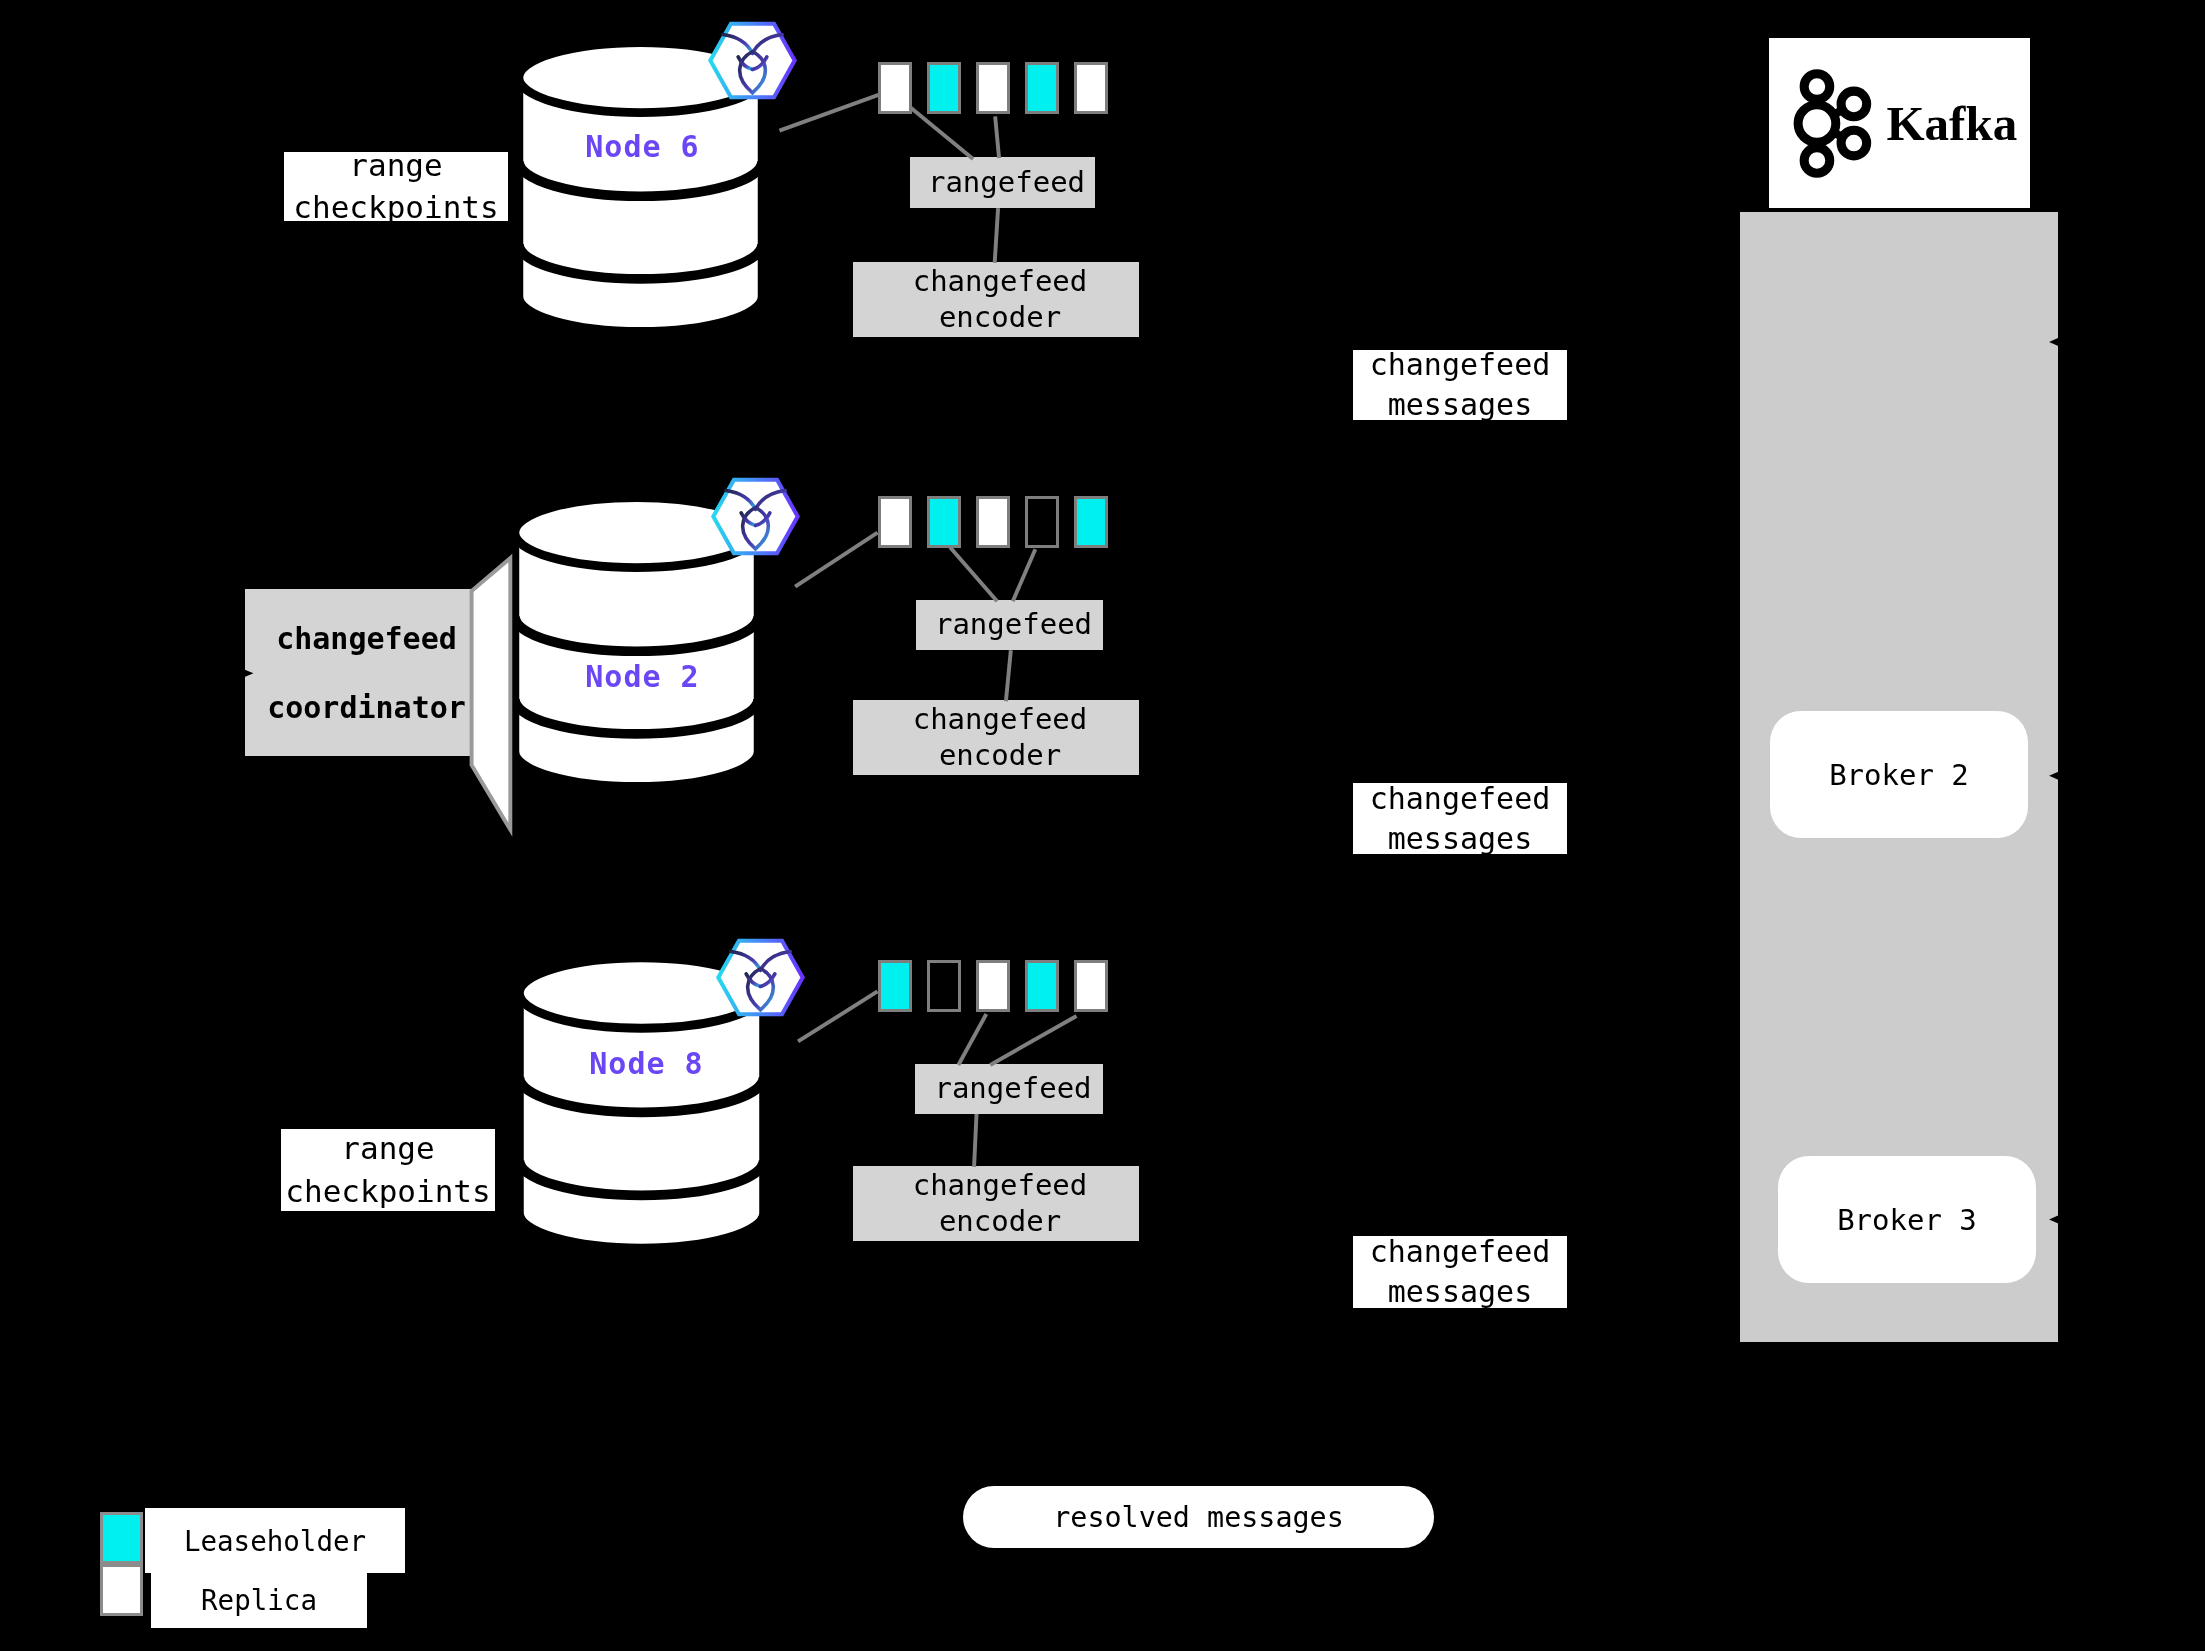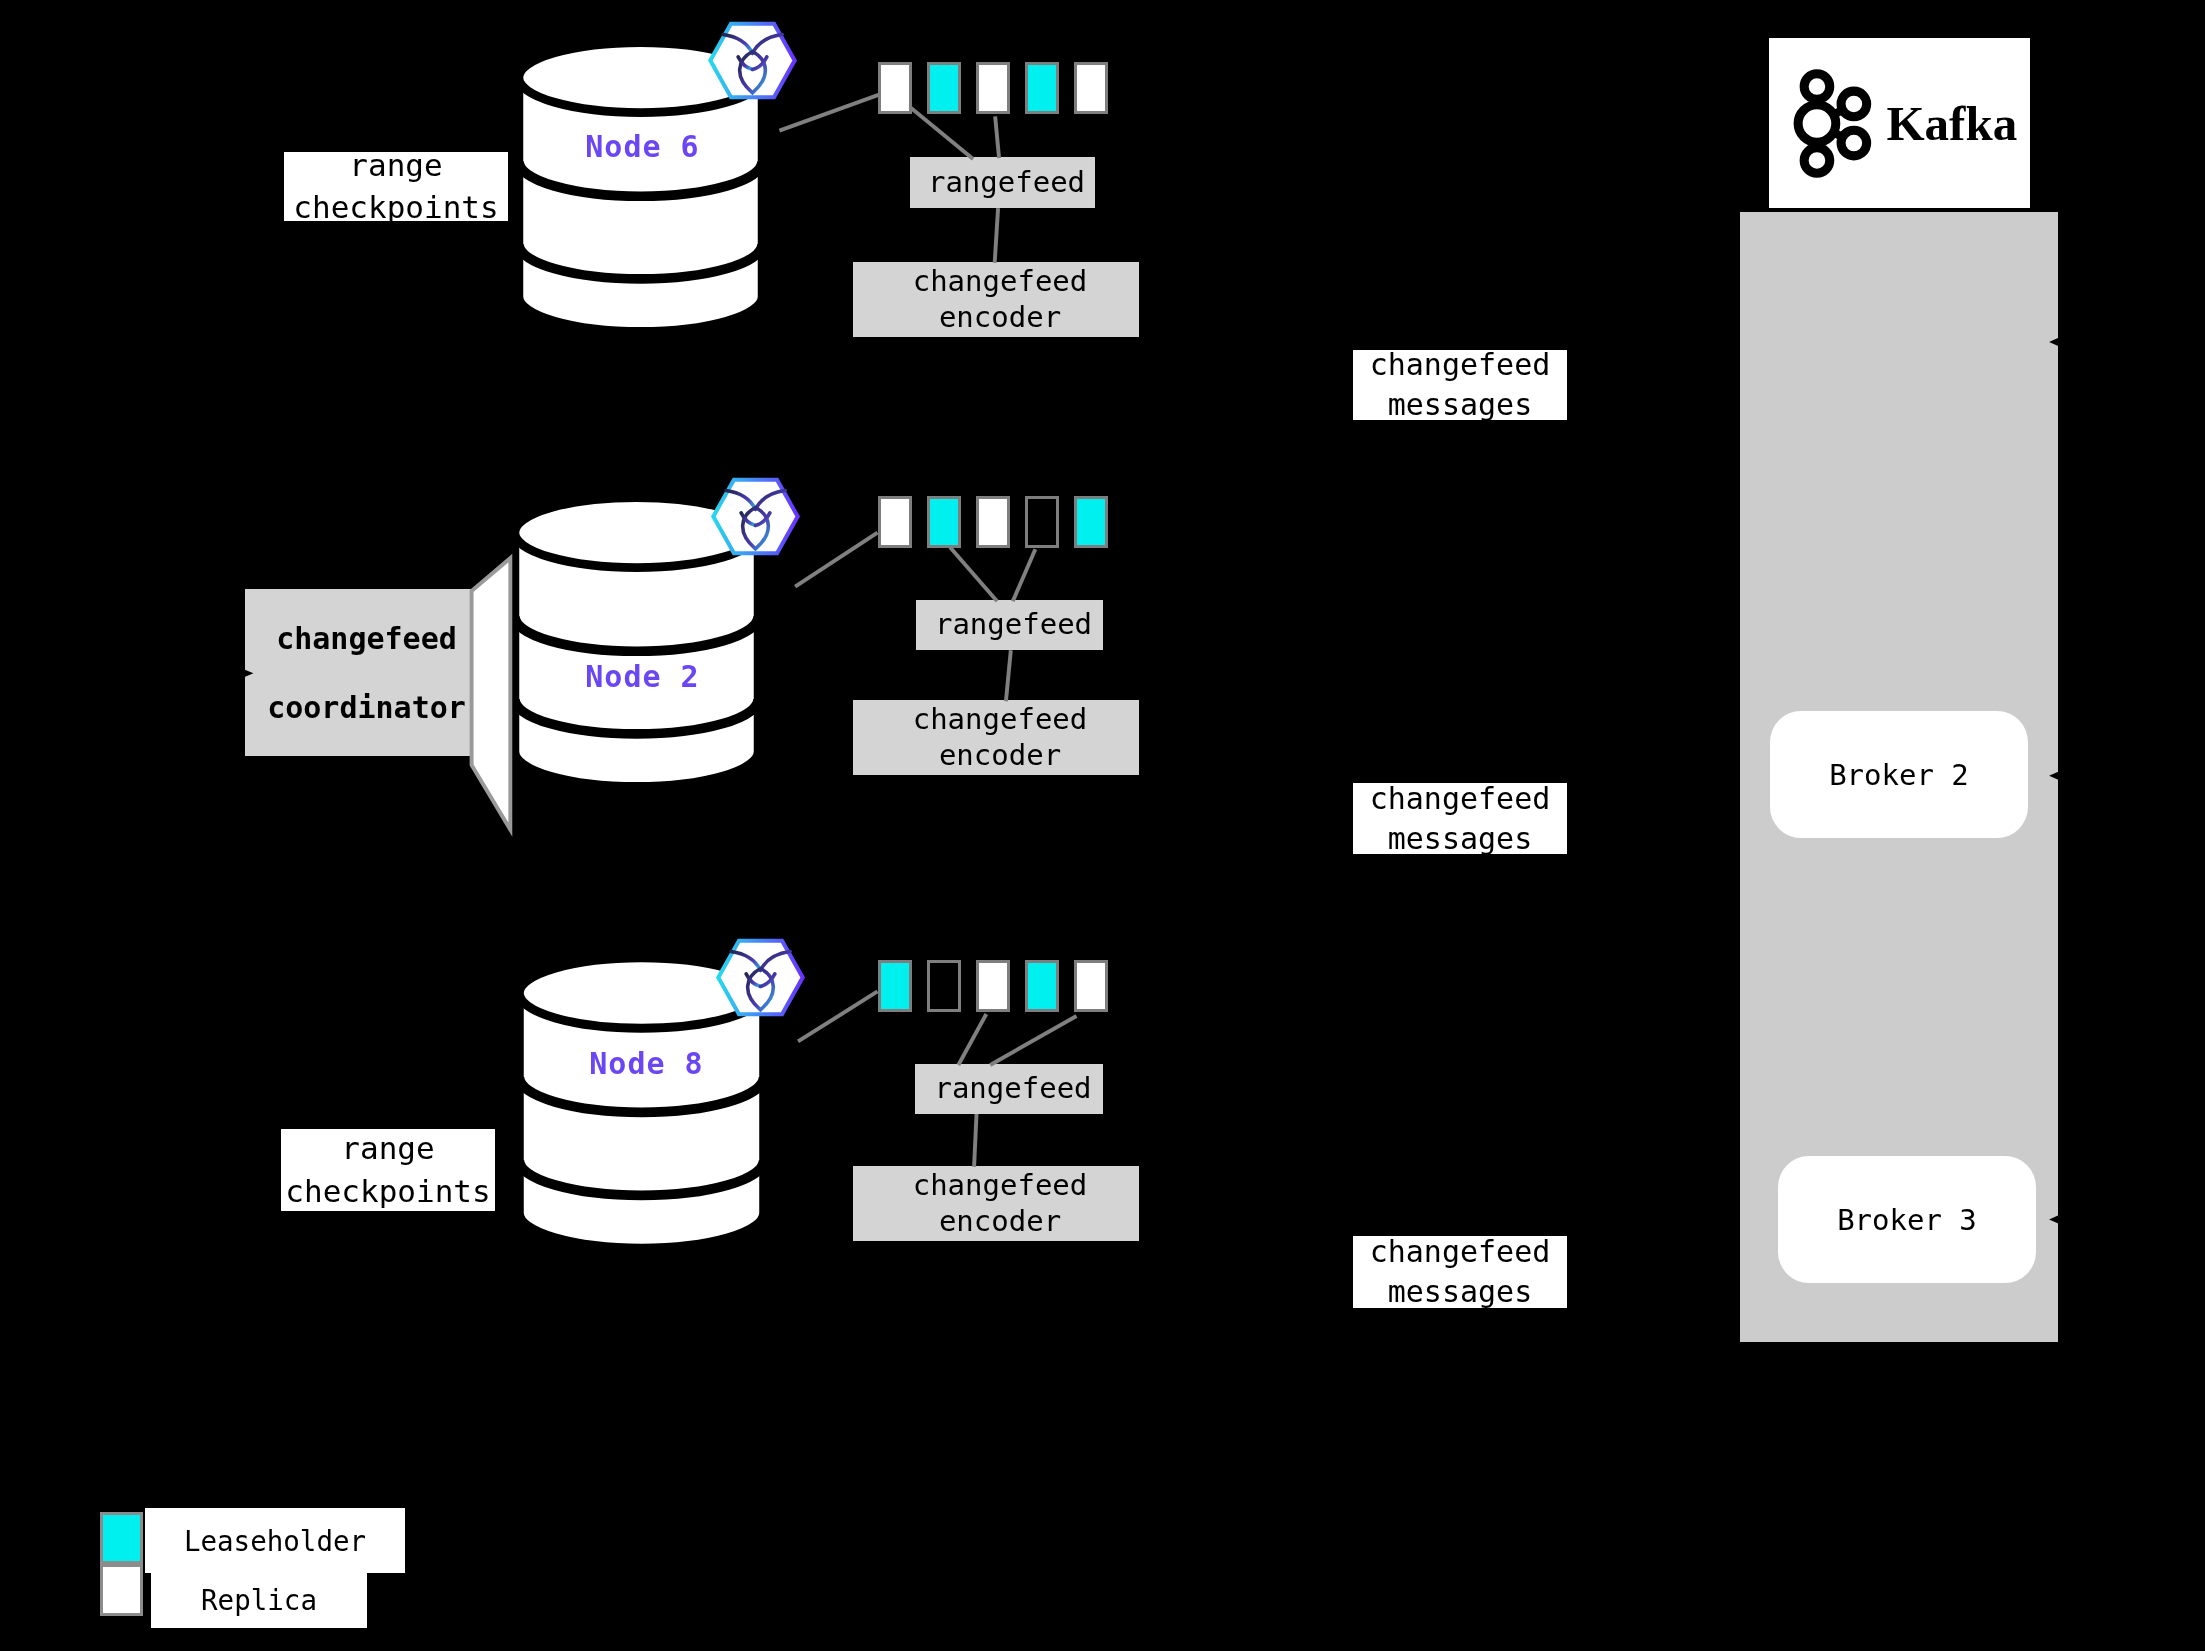--- a/index.html
+++ b/index.html
@@ -193,20 +193,23 @@
     <g fill="none" stroke="url(#roachGrad)" stroke-width="4" stroke-linecap="round">
       <path d="M50,36 C44,24 32,17 17,15"></path>
         <path d="M50,36 C56,24 68,17 83,15"></path>
       <path d="M50,34 C33,43 29,62 50,80 C71,62 67,43 50,34 Z"></path>
       <path d="M50,54 L50,80"></path>
         <path d="M50,54 C42,52 37,46 34,40"></path>
         <path d="M50,54 C58,52 63,46 66,40"></path>
     </g>
   </svg>
 
+  <div class="abs pill" style="left:963px;top:1486px;width:471px;height:62px;">
+    <span>resolved messages</span>
+  </div>
 
   <div class="abs legend-swatch leaseholder" style="left:100px;top:1512px;"></div>
   <div class="abs legend-swatch replica" style="left:100px;top:1564px;"></div>
   <div class="abs legend-label" style="left:145px;top:1508px;width:260px;height:65px;">
     <span>Leaseholder</span>
   </div>
   <div class="abs legend-label" style="left:151px;top:1572px;width:216px;height:56px;">
     <span>Replica</span>
   </div>
 

